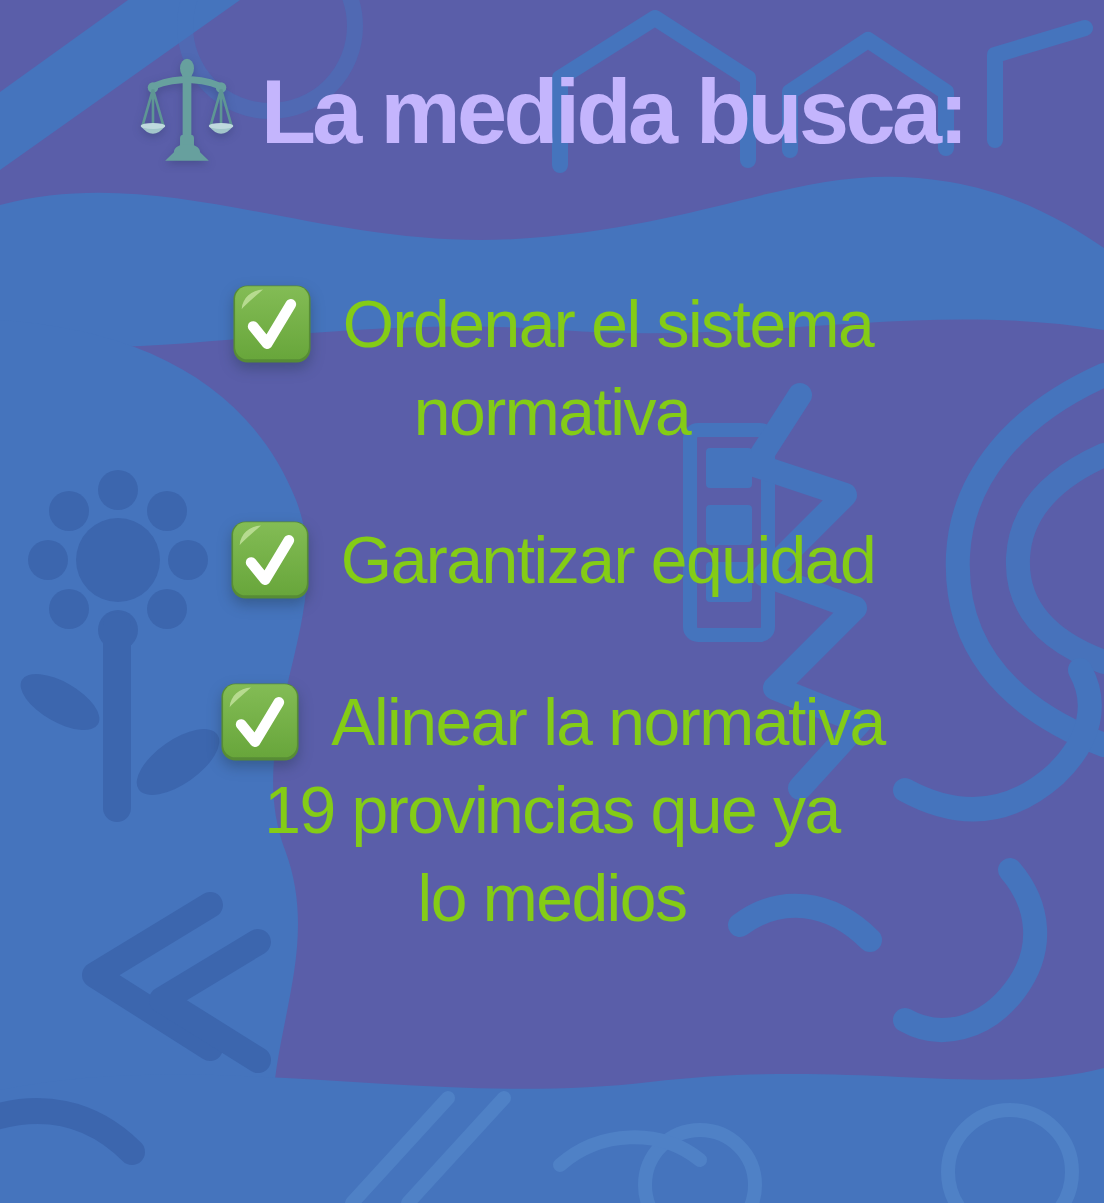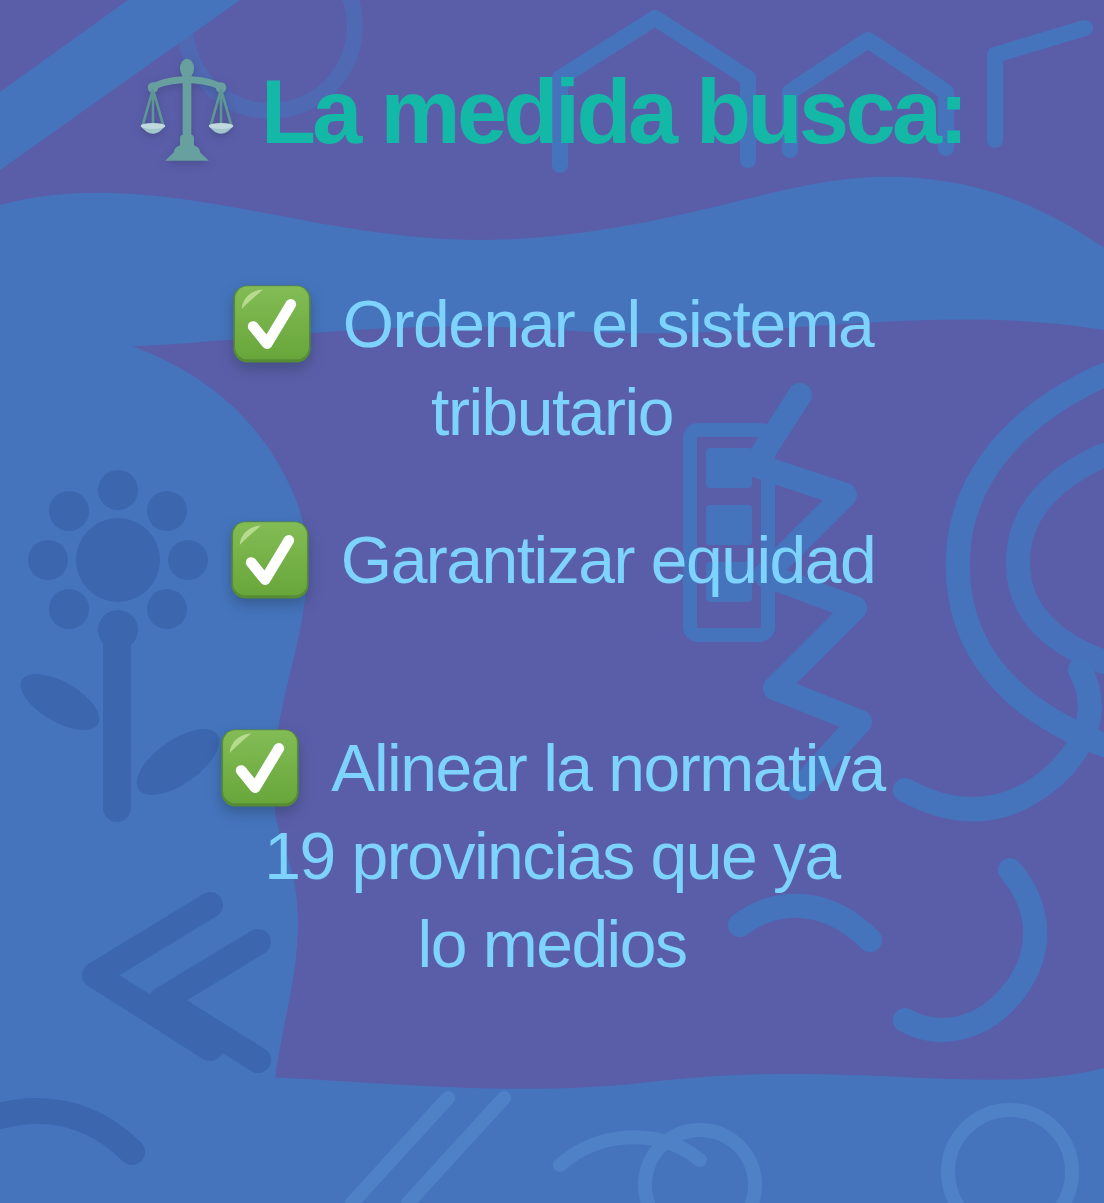--- a/index.html
+++ b/index.html
@@ -14,38 +14,38 @@
     position:absolute;inset:0;
     display:flex;flex-direction:column;align-items:center;
   }
   .header{
     margin-top:56px;
     display:flex;align-items:center;justify-content:center;gap:26px;
   }
   .scale-svg{width:96px;height:112px;display:block;filter:drop-shadow(0 3px 4px rgba(20,30,60,.25));}
   .title{
     margin:0;
-    color:#14b8a6;
+    color:#c4b5fd;
     font-size:90px;
     font-weight:700;
     letter-spacing:-3.5px;
     line-height:1;
     white-space:nowrap;
   }
   .item{
-    color:#7dd3fc;
+    color:#84cc16;
     font-size:66px;
     line-height:88px;
     letter-spacing:-1.5px;
     font-weight:400;
     text-align:center;
   }
   .item-1{margin-top:112px;}
   .item-2{margin-top:60px;}
-  .item-3{margin-top:120px;}
+  .item-3{margin-top:74px;}
   .first-line{display:flex;align-items:center;justify-content:center;gap:30px;}
   .check-svg{width:82px;height:82px;display:block;filter:drop-shadow(0 6px 7px rgba(25,45,60,.35));}
   .txt{white-space:nowrap;}
   .hidden-defs{position:absolute;width:0;height:0;}
 </style>
 </head>
 <body>
 
 <svg class="hidden-defs" aria-hidden="true">
   <defs>
@@ -153,21 +153,21 @@
       <h1 class="title">La medida busca:</h1>
     </div>
 
     <section class="item item-1">
       <div class="first-line">
         <svg class="check-svg" viewBox="0 0 100 100">
             <use href="#checksym"></use>
           </svg>
         <span class="txt">Ordenar el sistema</span>
       </div>
-      <div class="txt">tributario</div>
+      <div class="txt">normativa</div>
     </section>
 
     <section class="item item-2">
       <div class="first-line">
         <svg class="check-svg" viewBox="0 0 100 100">
             <use href="#checksym"></use>
           </svg>
         <span class="txt">Garantizar equidad</span>
       </div>
     </section>

